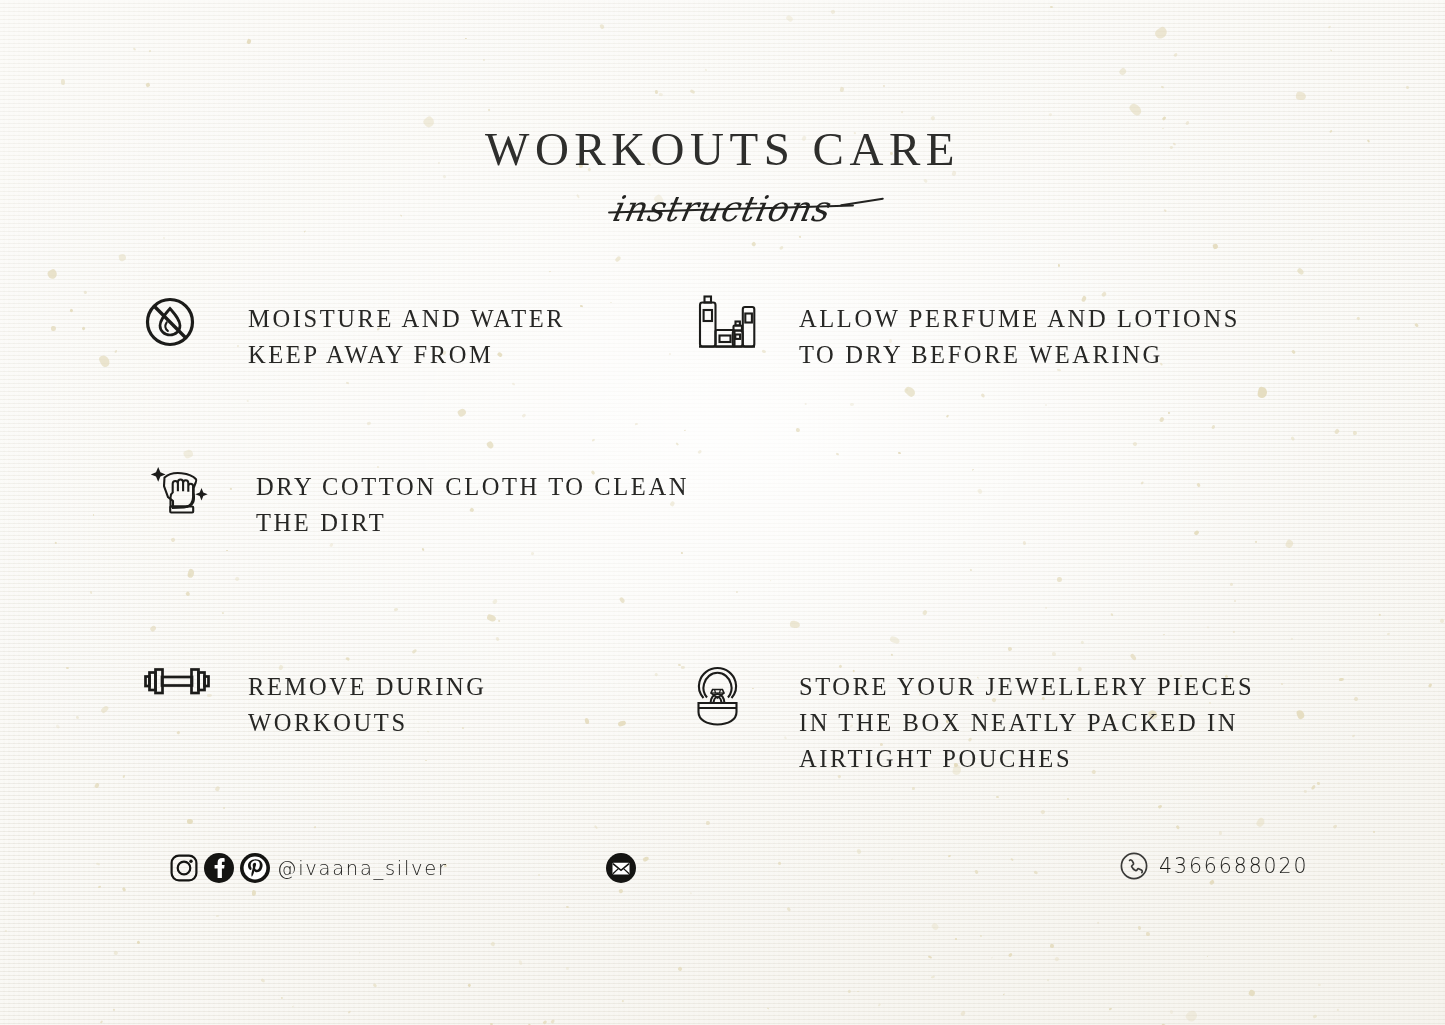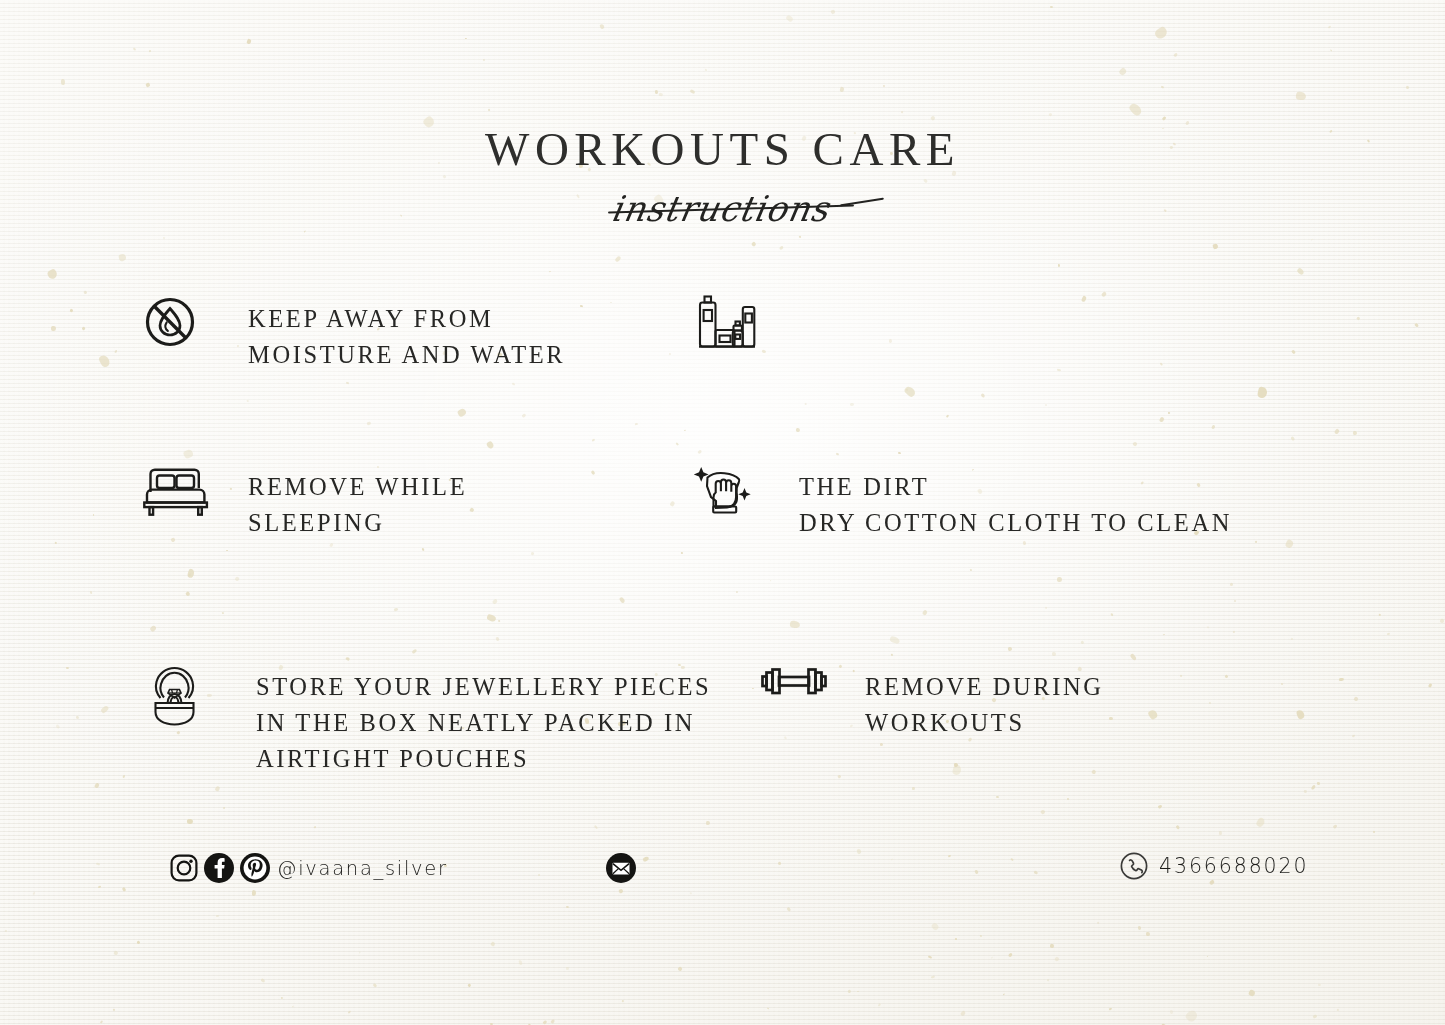--- a/index.html
+++ b/index.html
@@ -505,22 +505,22 @@
       <div class="cell left">
         <div class="ico">
           <svg width="56" height="56" viewBox="0 0 56 56" fill="none" stroke="#1c1c1a" stroke-width="3.2">
             <circle cx="28" cy="28" r="22.5"></circle>
             <path d="M28 14.5 C21.5 22 18 26.5 18 31.4 C18 36.8 22.4 41 28 41 C33.6 41 38 36.8 38 31.4 C38 26.5 34.5 22 28 14.5 Z" stroke-width="2.7"></path>
             <path d="M24.6 28.5 C22.6 31.6 23.1 35 25.8 36.8" stroke-width="2.2" stroke-linecap="round"></path>
             <line x1="12.3" y1="12.3" x2="43.7" y2="43.7" stroke-width="3.4"></line>
           </svg>
         </div>
         <div class="txt">
+          <div>MOISTURE AND WATER</div>
           <div>KEEP AWAY FROM</div>
-          <div>MOISTURE AND WATER</div>
         </div>
       </div>
 
       <div class="cell right">
         <div class="ico ico-r">
           <svg width="62" height="64" viewBox="0 0 62 64" fill="none" stroke="#1c1c1a" stroke-width="2.1">
 
             <rect x="10.5" y="2.5" width="6.5" height="6"></rect>
             <rect x="6" y="8.5" width="15.5" height="44" rx="2.4"></rect>
             <rect x="9.6" y="16" width="8.4" height="11"></rect>
@@ -532,47 +532,29 @@
             <rect x="39.5" y="31.5" width="8.4" height="5" rx="1"></rect>
             <rect x="38.8" y="36.5" width="9.8" height="16" rx="2.6"></rect>
             <rect x="41.3" y="40.5" width="4.8" height="4.4"></rect>
 
             <rect x="48.8" y="13" width="11.5" height="39.5" rx="2.2"></rect>
             <rect x="51.3" y="19.5" width="6.6" height="9"></rect>
 
             <line x1="5" y1="52.6" x2="61" y2="52.6" stroke-width="2.1"></line>
           </svg>
         </div>
+        <div class="txt">
+          <div>ALLOW PERFUME AND LOTIONS</div>
+          <div>TO DRY BEFORE WEARING</div>
+        </div>
       </div>
     </div>
 
     <div class="row r2">
 
-      <div class="cell left">
-        <div class="ico">
-          <svg width="70" height="56" viewBox="0 0 70 56" fill="none" stroke="#1c1c1a" stroke-width="2.4">
-
-            <path d="M8.5 30 L8.5 12 C8.5 9.6 10.4 7.7 12.8 7.7 L52.5 7.7 C54.9 7.7 56.8 9.6 56.8 12 L56.8 26"></path>
-
-            <rect x="15" y="13.5" width="17.5" height="12.5" rx="2.6"></rect>
-            <rect x="34.5" y="13.5" width="17.5" height="12.5" rx="2.6"></rect>
-
-            <path d="M5 40.5 L5 32.5 C5 29.8 7.2 27.6 9.9 27.6 L57.5 27.6 C60.2 27.6 62.4 29.8 62.4 32.5 L62.4 40.5 Z"></path>
-
-            <rect x="2.3" y="40.5" width="62.6" height="4.6"></rect>
-
-            <rect x="7.5" y="45.1" width="3.6" height="7.6"></rect>
-            <rect x="56.2" y="45.1" width="3.6" height="7.6"></rect>
-          </svg>
-        </div>
-        <div class="txt">
-          <div>REMOVE WHILE</div>
-          <div>SLEEPING</div>
-        </div>
-      </div>
 
       <div class="cell right">
         <div class="ico ico-r">
           <svg width="62" height="62" viewBox="0 0 62 62" fill="none" stroke="#1c1c1a" stroke-width="2.1">
 
             <path d="M7.2 5 L9.4 10.2 L14.6 12.4 L9.4 14.6 L7.2 19.8 L5 14.6 L-0.2 12.4 L5 10.2 Z" fill="#1c1c1a" stroke="none"></path>
 
             <path d="M50.5 26 L52.3 30.4 L56.7 32.2 L52.3 34 L50.5 38.4 L48.7 34 L44.3 32.2 L48.7 30.4 Z" fill="#1c1c1a" stroke="none"></path>
 
             <path d="M13.5 15.5 C17.5 11.8 24 10.5 30.5 11.2 C37 11.9 42.5 14.2 44.8 17
@@ -583,27 +565,49 @@
             <path d="M19.5 44.5 L19.5 35.5 C19.5 33.2 20.3 31.4 21.7 30.4
                      L21.7 21.8 C21.7 20.2 22.8 19 24.3 19 C25.8 19 26.9 20.2 26.9 21.8 L26.9 29.2
                      L26.9 20.3 C26.9 18.7 28 17.5 29.5 17.5 C31 17.5 32.1 18.7 32.1 20.3 L32.1 29.2
                      L32.1 21 C32.1 19.4 33.2 18.2 34.7 18.2 C36.2 18.2 37.3 19.4 37.3 21 L37.3 29.8
                      L37.3 24.3 C37.3 22.8 38.3 21.7 39.7 21.7 C41.1 21.7 42.1 22.8 42.1 24.3
                      L42.1 35 C42.1 40.4 39 44.5 34.5 44.5 Z"></path>
             <rect x="19.2" y="44.5" width="23" height="6" rx="1"></rect>
           </svg>
         </div>
         <div class="txt">
+          <div>DRY COTTON CLOTH TO CLEAN</div>
           <div>THE DIRT</div>
-          <div>DRY COTTON CLOTH TO CLEAN</div>
         </div>
       </div>
     </div>
 
     <div class="row r3">
+
+      <div class="cell left">
+        <div class="ico">
+          <svg width="72" height="40" viewBox="0 0 72 40" fill="none" stroke="#1c1c1a" stroke-width="2.7">
+
+            <rect x="20" y="15" width="30" height="8.5"></rect>
+
+            <rect x="13.5" y="7.5" width="7" height="23.5"></rect>
+            <rect x="49.5" y="7.5" width="7" height="23.5"></rect>
+
+            <rect x="7.5" y="10.5" width="6" height="17.5"></rect>
+            <rect x="56.5" y="10.5" width="6" height="17.5"></rect>
+
+            <rect x="3.5" y="14.5" width="4" height="9.5"></rect>
+            <rect x="62.5" y="14.5" width="4" height="9.5"></rect>
+          </svg>
+        </div>
+        <div class="txt">
+          <div>REMOVE DURING</div>
+          <div>WORKOUTS</div>
+        </div>
+      </div>
 
       <div class="cell right">
         <div class="ico ico-r">
           <svg width="54" height="66" viewBox="0 0 54 66" fill="none" stroke="#1c1c1a" stroke-width="2.1">
 
             <path d="M9.5 36 C5.5 31.5 4 25.5 5.5 19.8 C7.6 11.6 15 6 23.5 6
                      C32 6 39.4 11.6 41.5 19.8 C43 25.5 41.5 31.5 37.5 36"></path>
             <path d="M13 35.5 C9.8 31.8 8.7 26.8 10 22 C11.8 15.3 17.2 10.8 23.5 10.8
                      C29.8 10.8 35.2 15.3 37 22 C38.3 26.8 37.2 31.8 34 35.5"></path>
 
@@ -617,42 +621,20 @@
 
             <path d="M4.5 41 L42.5 41 L42.5 50 C42.5 57.8 34.2 62.5 23.5 62.5
                      C12.8 62.5 4.5 57.8 4.5 50 Z"></path>
             <line x1="4.5" y1="46" x2="42.5" y2="46" stroke-width="1.8"></line>
           </svg>
         </div>
         <div class="txt">
           <div>STORE YOUR JEWELLERY PIECES</div>
           <div>IN THE BOX NEATLY PACKED IN</div>
           <div>AIRTIGHT POUCHES</div>
-        </div>
-      </div>
-
-      <div class="cell left">
-        <div class="ico">
-          <svg width="72" height="40" viewBox="0 0 72 40" fill="none" stroke="#1c1c1a" stroke-width="2.7">
-
-            <rect x="20" y="15" width="30" height="8.5"></rect>
-
-            <rect x="13.5" y="7.5" width="7" height="23.5"></rect>
-            <rect x="49.5" y="7.5" width="7" height="23.5"></rect>
-
-            <rect x="7.5" y="10.5" width="6" height="17.5"></rect>
-            <rect x="56.5" y="10.5" width="6" height="17.5"></rect>
-
-            <rect x="3.5" y="14.5" width="4" height="9.5"></rect>
-            <rect x="62.5" y="14.5" width="4" height="9.5"></rect>
-          </svg>
-        </div>
-        <div class="txt">
-          <div>REMOVE DURING</div>
-          <div>WORKOUTS</div>
         </div>
       </div>
     </div>
   </div>
 
   <div class="footer">
 
     <div class="fgroup social">
       <span class="fico">
         <svg width="30" height="30" viewBox="0 0 30 30" fill="none" stroke="#141412" stroke-width="2.2">

